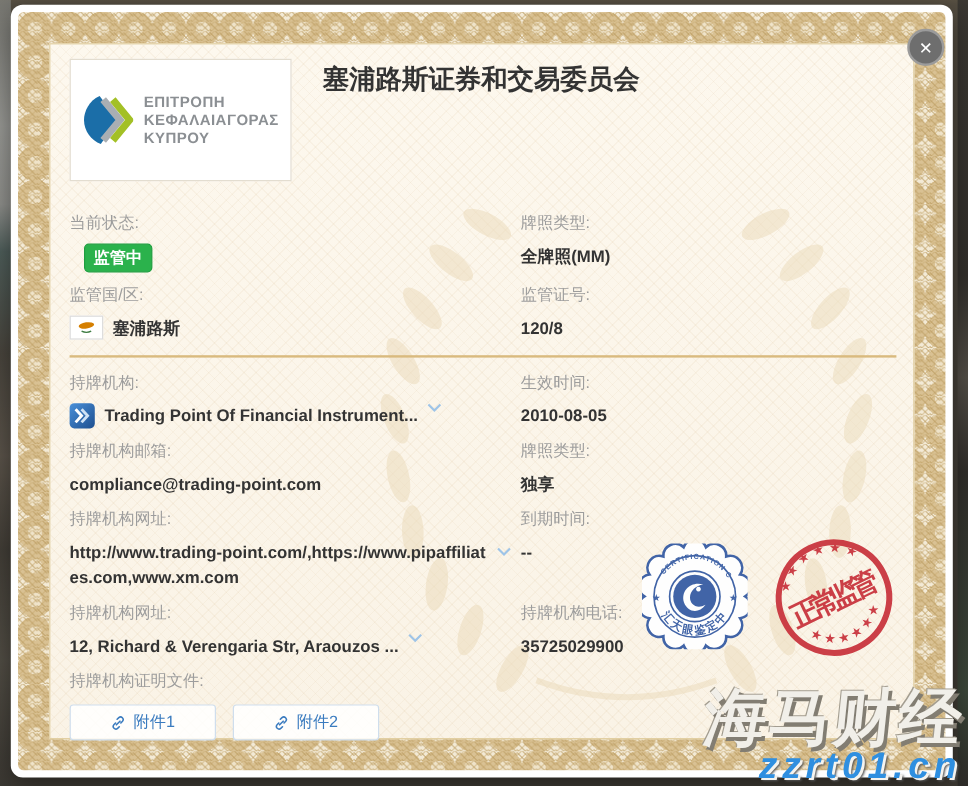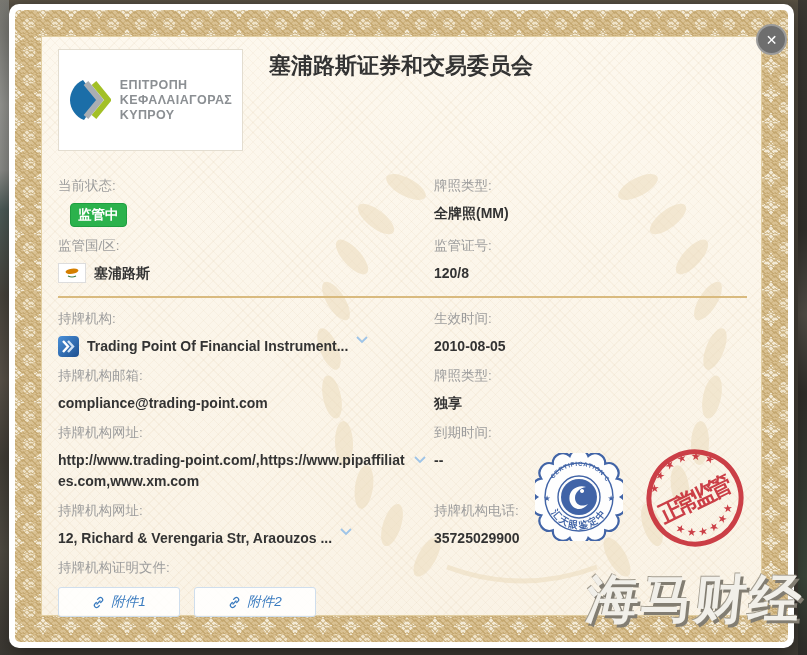--- a/index.html
+++ b/index.html
@@ -58,21 +58,21 @@
   .badge{display:inline-block;background:#2bb24c;border:1px solid #1f9e40;color:#fff;
     font-size:13.5px;font-weight:bold;padding:2px 7px;border-radius:4px;margin-left:12px;}
   .flagbox{width:26px;height:18px;background:#fff;border:1px solid #ddd;display:inline-flex;
     align-items:center;justify-content:center;}
   .inst-ico{width:21px;height:21px;border-radius:4px;flex:0 0 auto;
     background:linear-gradient(135deg,#4a90d9,#1d4f8f);display:flex;align-items:center;justify-content:center;}
   .chev{flex:0 0 auto;cursor:pointer;}
   .att-row{display:flex;gap:14px;margin-top:10px;}
   .att-btn{display:inline-flex;align-items:center;gap:6px;justify-content:center;
     min-width:96px;padding:5px 12px;background:rgba(255,255,255,.85);
-    border:1px solid #cfdeed;border-radius:3px;color:#3a7bbf;font-size:13.5px;cursor:pointer;font-style:italic;}
+    border:1px solid #cfdeed;border-radius:3px;color:#3a7bbf;font-size:13.5px;cursor:pointer;}
 
   
   .close-btn{position:absolute;left:747px;top:20px;width:27px;height:27px;border-radius:50%;
     background:#6e6e6e;border:2px solid #9b9b9b;display:flex;align-items:center;justify-content:center;
     color:#fff;font-size:14px;font-weight:bold;cursor:pointer;z-index:30;line-height:1;}
 
   
   .seal-blue{position:absolute;left:526px;top:449px;width:88px;height:88px;z-index:5;opacity:.96;}
   .stamp-red{position:absolute;left:636px;top:444px;width:100px;height:100px;z-index:5;
     transform:rotate(-26deg);opacity:.92;}
@@ -289,13 +289,14 @@
     <text x="0" y="9" font-size="24" font-weight="bold" fill="#c8303a" text-anchor="middle" textLength="78">正常监管</text>
   </svg>
 
   <div class="close-btn">
     <span>✕</span>
   </div>
 </div>
 
 <div class="wm">
   <span class="wm-brand">海马财经</span>
+  <span class="wm-site">zzrt01.cn</span>
 </div>
 
 </body></html>

